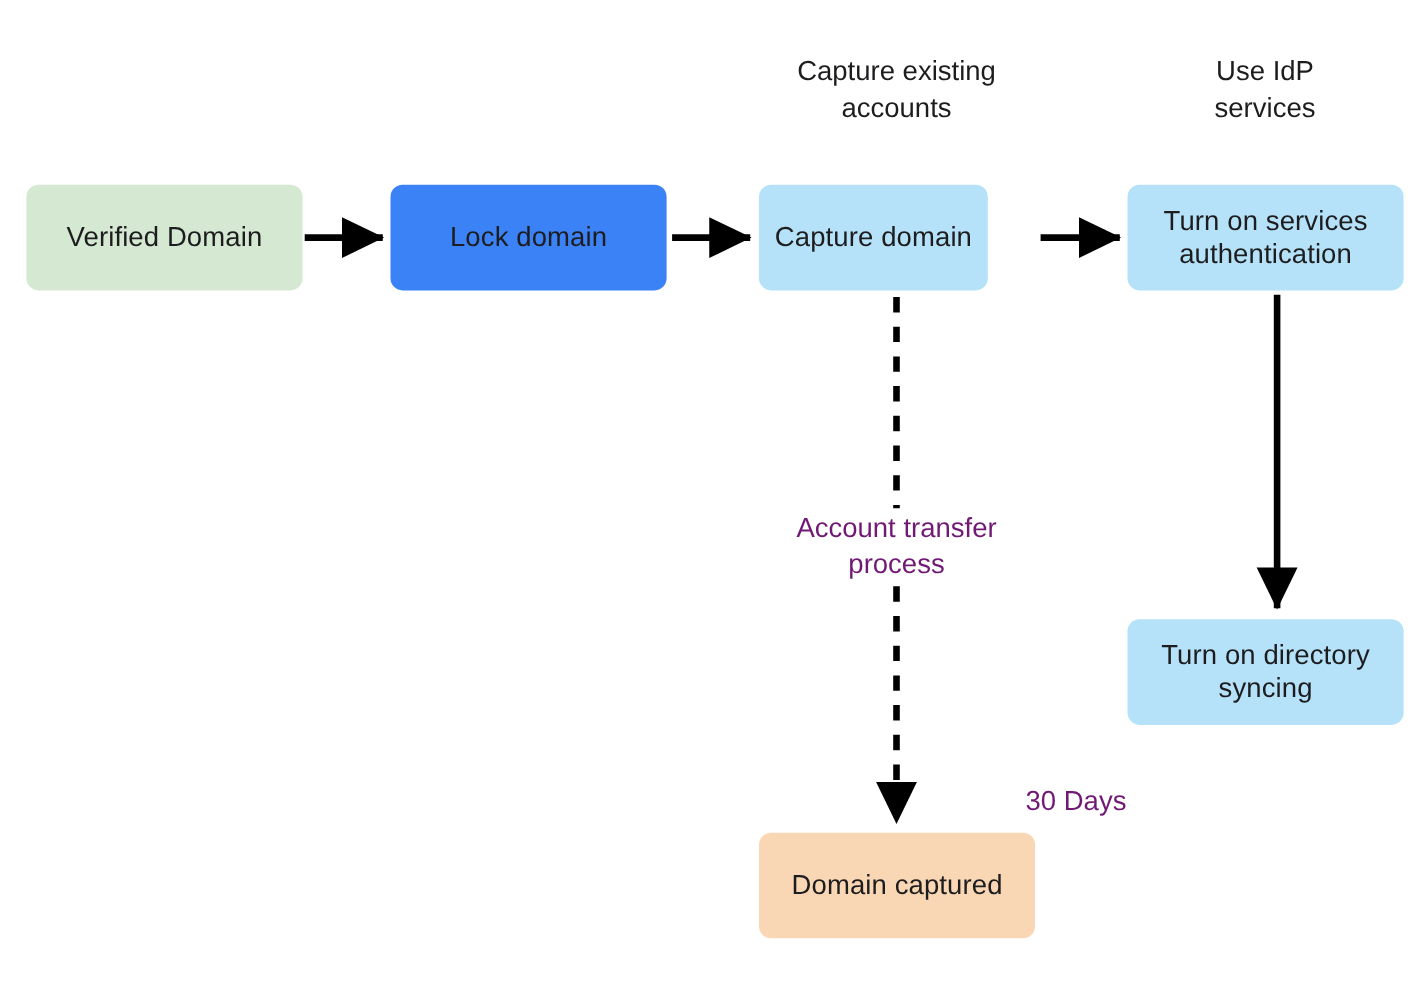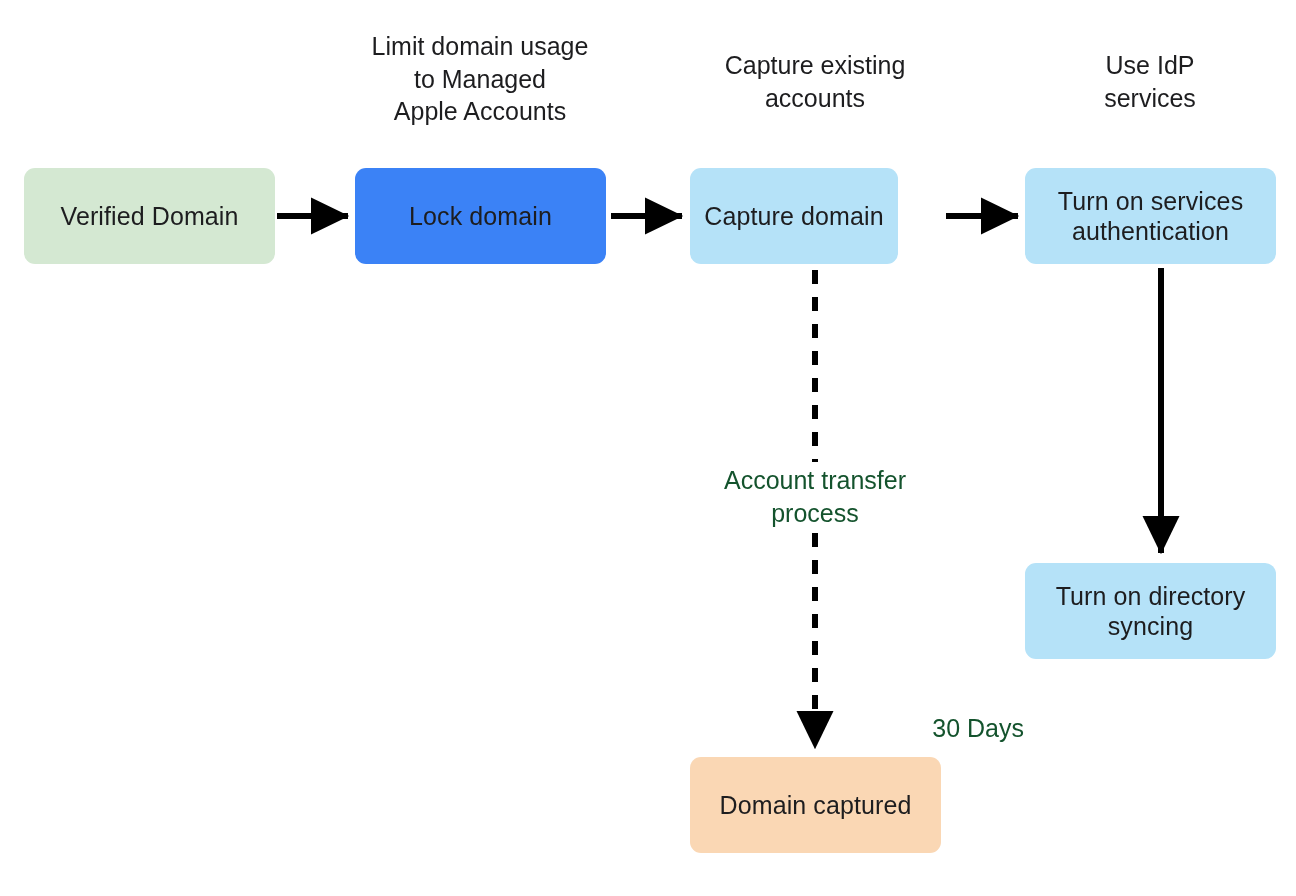--- a/index.html
+++ b/index.html
@@ -49,21 +49,21 @@
     font-size: 25px;
     line-height: 1.3;
     color: #1d1d1f;
     white-space: pre-line;
   }
   .edge-label {
     position: absolute;
     text-align: center;
     font-size: 25px;
     line-height: 1.3;
-    color: #14532d;
+    color: #701a75;
     white-space: pre-line;
   }
 </style>
 </head>
 <body>
 
 <div id="diagram">
 
   <svg class="svg-layer" viewBox="0 0 1296 896" width="1296" height="896" aria-hidden="true">
     <defs>
@@ -92,23 +92,20 @@
     </g>
 
     <g>
       <line x1="815" y1="270" x2="815" y2="462" stroke="#000000" stroke-width="6" stroke-dasharray="14 13"></line>
     </g>
     <g>
       <line x1="815" y1="533" x2="815" y2="748" stroke="#000000" stroke-width="6" stroke-dasharray="14 13" marker-end="url(#arrowhead-v)"></line>
     </g>
   </svg>
 
-  <div class="caption" style="left:340px; top:30px; width:280px;">Limit domain usage
-to Managed
-Apple Accounts</div>
 
   <div class="caption" style="left:1010px; top:49px; width:280px;">Use IdP
 services</div>
 
   <div class="caption" style="left:675px; top:49px; width:280px;">Capture existing
 accounts</div>
 
   <div class="node" style="left:24px; top:168px; width:251px; height:96px; background:#d4e8d2;">Verified Domain</div>
 
   <div class="node" style="left:355px; top:168px; width:251px; height:96px; background:#3b82f6;">Lock domain</div>

